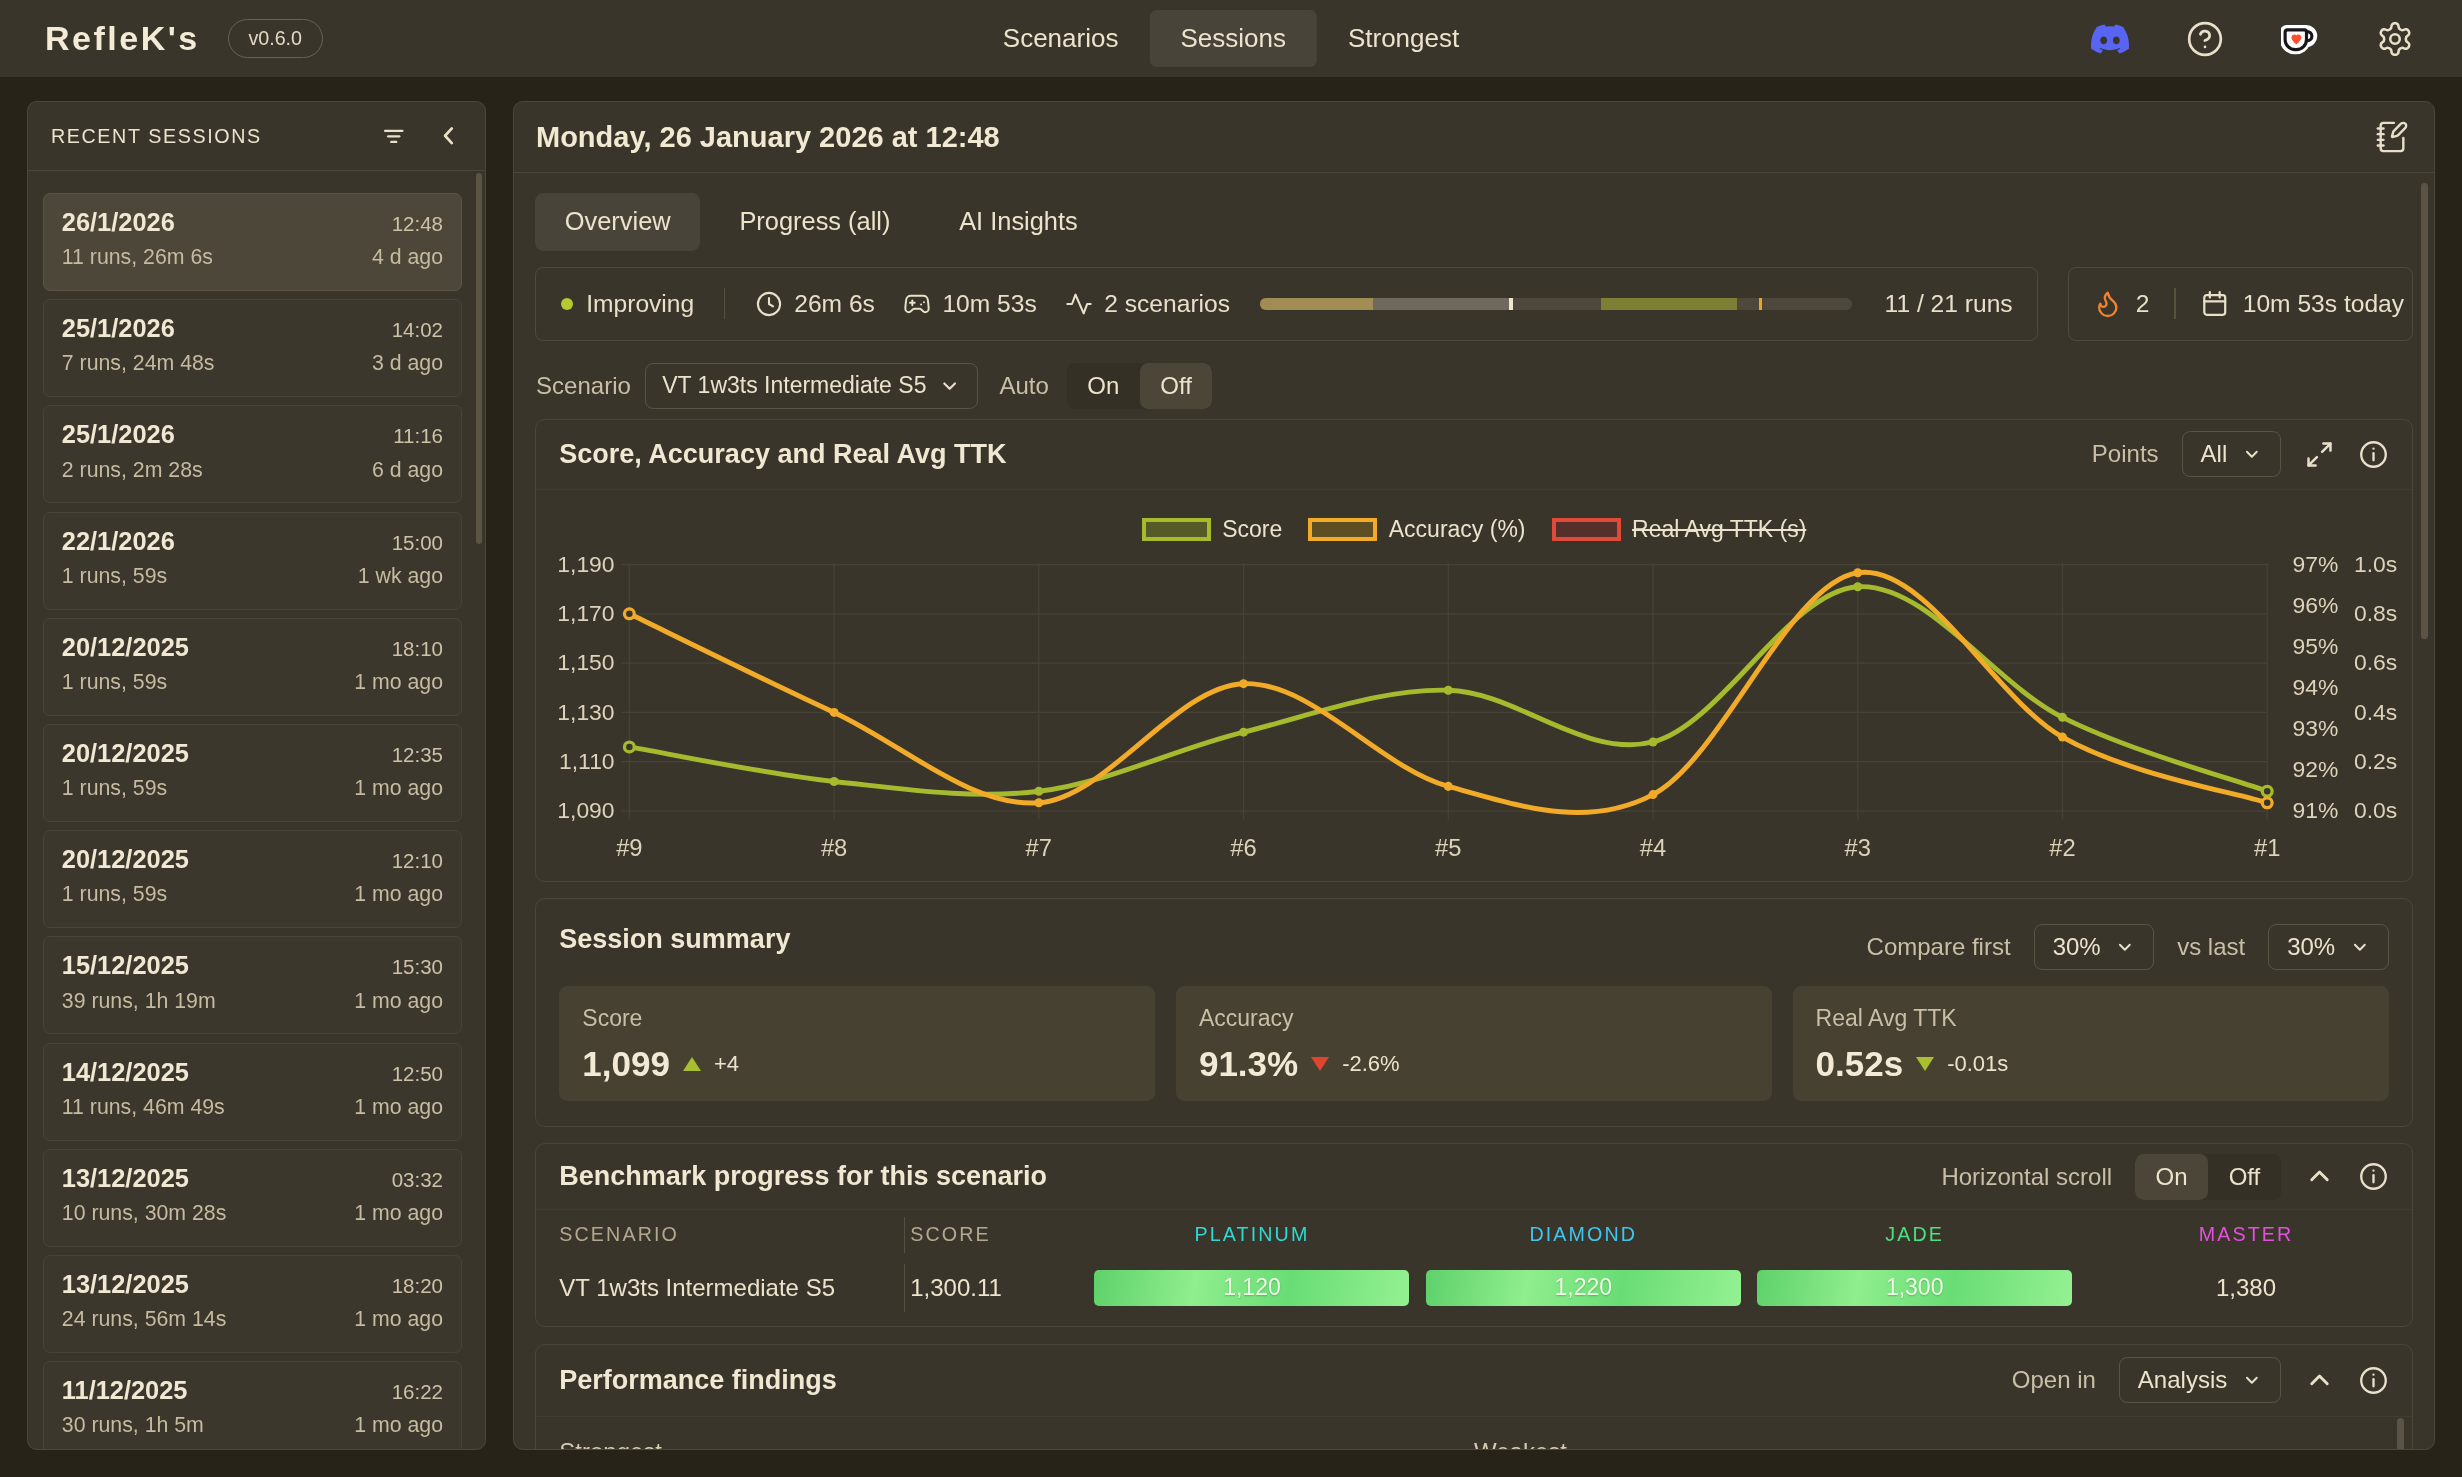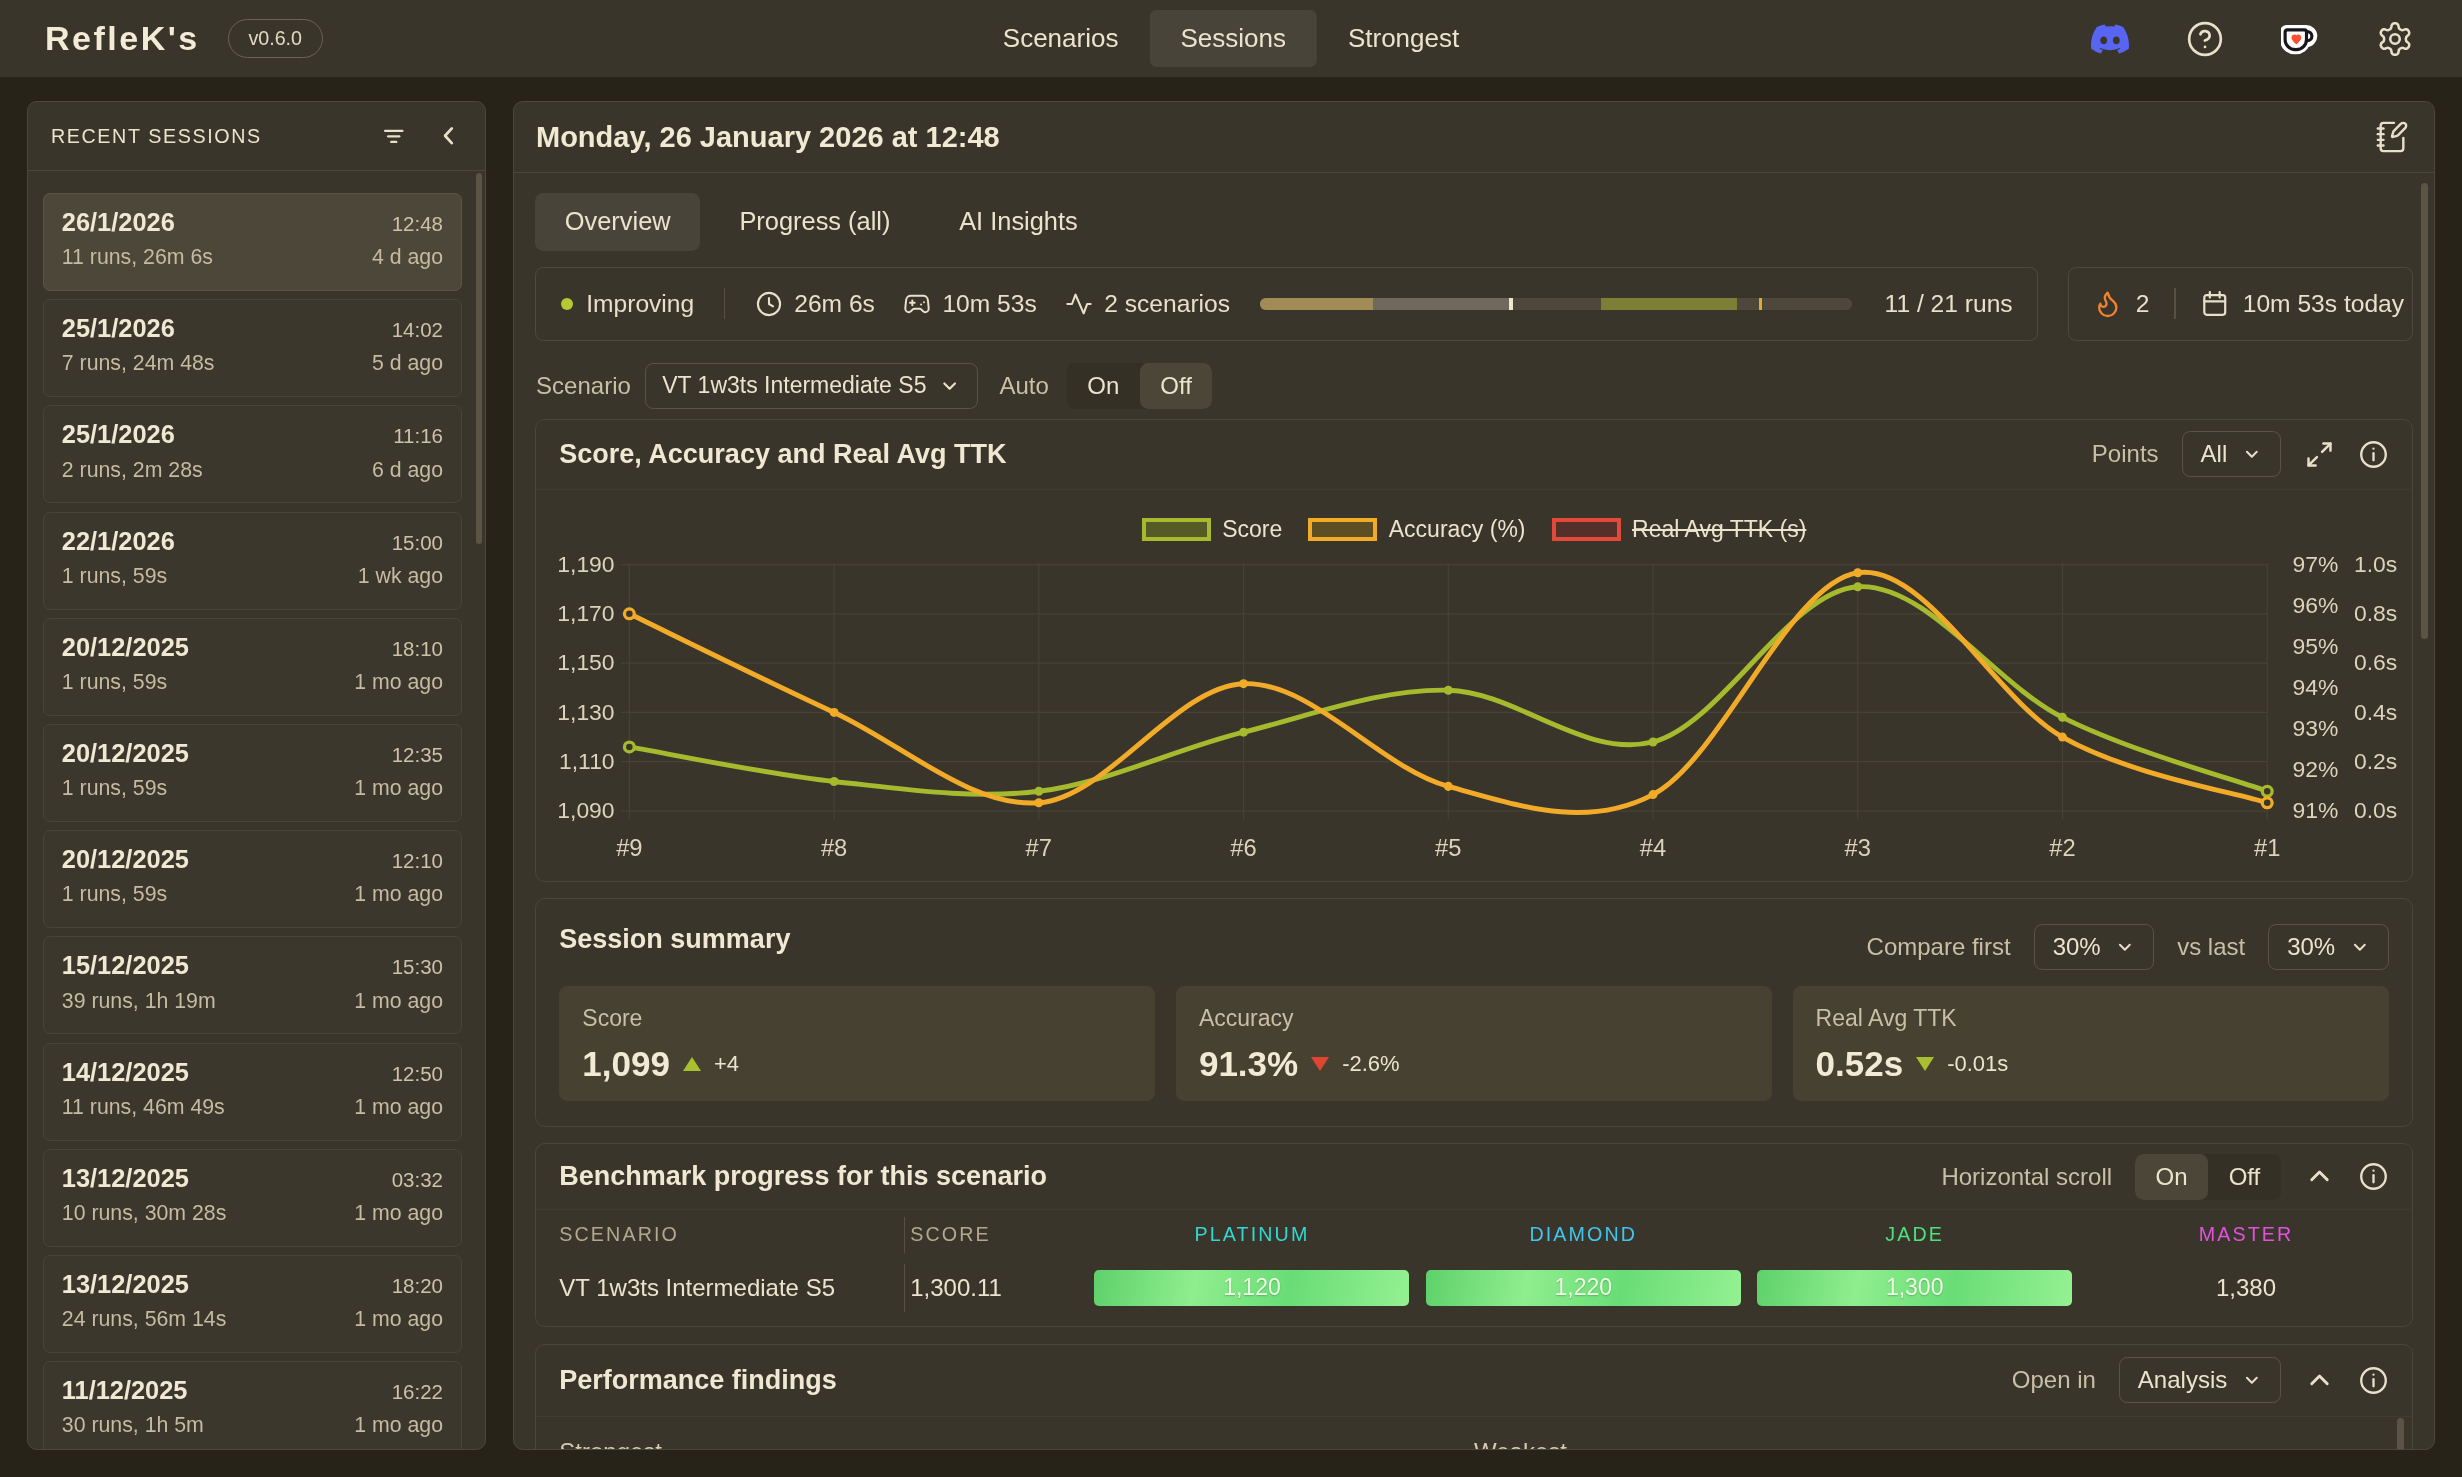--- a/index.html
+++ b/index.html
@@ -278,21 +278,21 @@
             <span class="sc-ago">4 d ago</span>
           </div>
         </div>
         <div class="session-card">
           <div class="sc-row">
             <span class="sc-date">25/1/2026</span>
             <span class="sc-time">14:02</span>
           </div>
           <div class="sc-row">
             <span class="sc-runs">7 runs, 24m 48s</span>
-            <span class="sc-ago">5 d ago</span>
+            <span class="sc-ago">3 d ago</span>
           </div>
         </div>
         <div class="session-card">
           <div class="sc-row">
             <span class="sc-date">25/1/2026</span>
             <span class="sc-time">11:16</span>
           </div>
           <div class="sc-row">
             <span class="sc-runs">2 runs, 2m 28s</span>
             <span class="sc-ago">6 d ago</span>

